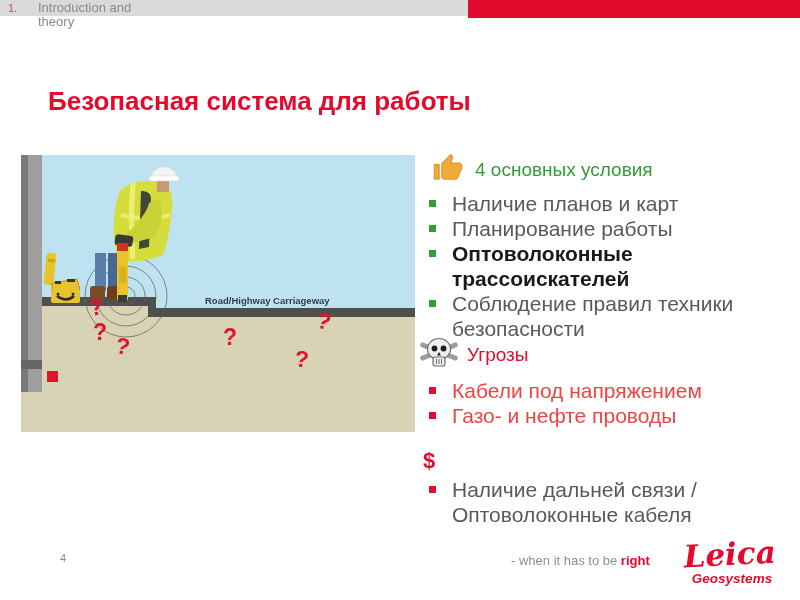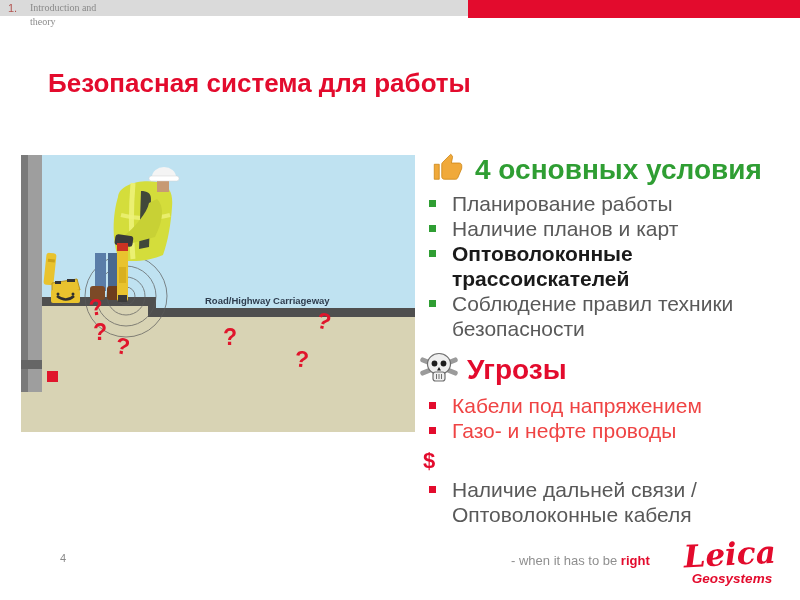--- a/index.html
+++ b/index.html
@@ -15,39 +15,39 @@
     overflow:hidden;
   }
   .slide{position:absolute;left:0;top:0;width:800px;height:600px;background:#fff;}
 
   
   .topbar-gray{position:absolute;left:0;top:0;width:468px;height:16px;background:#dadada;}
   .topbar-red{position:absolute;left:468px;top:0;width:332px;height:18px;background:var(--red);}
 
   
   .breadcrumb-num{position:absolute;left:8px;top:1px;font-size:11px;line-height:14px;color:#b2524e;z-index:2;}
-  .breadcrumb-text{position:absolute;left:30px;top:1px;font-size:10px;line-height:14px;color:#8a8a8a;white-space:pre-line;z-index:2;font-family:Liberation Serif, serif;}
-
-  
-  .slide-title{position:absolute;left:48px;top:68px;margin:0;font-size:26px;line-height:30px;font-weight:bold;color:var(--red);}
+  .breadcrumb-text{position:absolute;left:38px;top:1px;font-size:13px;line-height:14px;color:#8a8a8a;white-space:pre-line;z-index:2;}
+
+  
+  .slide-title{position:absolute;left:48px;top:86px;margin:0;font-size:26px;line-height:30px;font-weight:bold;color:var(--red);}
 
   
   .illustration{position:absolute;left:21px;top:155px;}
   .qm{font-size:23px;font-weight:bold;fill:#e0152c;font-family:"Liberation Sans",sans-serif;}
 
   
   .section{position:absolute;left:418px;width:376px;}
   .sec1{top:153px;}
   .sec2{top:336px;}
   .sec3{top:449px;}
   .sec-head{display:flex;align-items:center;}
   .sec1 .sec-head{padding-left:15px;gap:12px;}
-  .sec2 .sec-head{gap:7px;margin-top:15px;}
+  .sec2 .sec-head{gap:7px;}
   .sec3 .sec-head{padding-left:5px;gap:12px;}
-  .sec-title{font-size:28px;font-weight:bold;}
+  .sec-title{font-size:19px;font-weight:normal;}
   .green{color:var(--green);}
   .red{color:var(--red);}
   .dollar-icon{font-size:22px;font-weight:bold;color:var(--red);line-height:24px;}
 
   ul.list{list-style:none;margin:4px 0 0 0;padding:0;}
   .list li{position:relative;padding-left:34px;font-size:21px;line-height:25px;color:#595959;}
   .list li::before{content:"";position:absolute;left:11px;top:9px;width:7px;height:7px;}
   .sec1 .list li::before{background:var(--green);}
   .sec2 .list li::before,.sec3 .list li::before{background:var(--red);}
   .sec2 .list li{color:#ef4444;}
@@ -142,22 +142,22 @@
   <div class="section sec1">
     <div class="sec-head">
       <span>
         <svg width="30" height="30" viewBox="0 0 24 24">
           <path fill="#f0a93a" stroke="#c9820f" stroke-width="0.6" d="M1 21h4V9H1v12zM23 10c0-1.1-.9-2-2-2h-6.31l.95-4.57.03-.32c0-.41-.17-.79-.44-1.06L14.17 1 7.59 7.59C7.22 7.95 7 8.45 7 9v10c0 1.1.9 2 2 2h9c.83 0 1.54-.5 1.84-1.22l3.02-7.05c.09-.23.14-.47.14-.73v-2z"></path>
         </svg>
       </span>
       <span class="sec-title green">4 основных условия</span>
     </div>
     <ul class="list">
+      <li><span class="li-text">Наличие планов и карт</span></li>
       <li><span class="li-text">Планирование работы</span></li>
-      <li><span class="li-text">Наличие планов и карт</span></li>
       <li class="bold-item"><span class="li-text">Оптоволоконные
 трассоискателей</span></li>
       <li><span class="li-text">Соблюдение правил техники
 безопасности</span></li>
     </ul>
   </div>
 
   <div class="section sec2">
     <div class="sec-head">
       <span>

